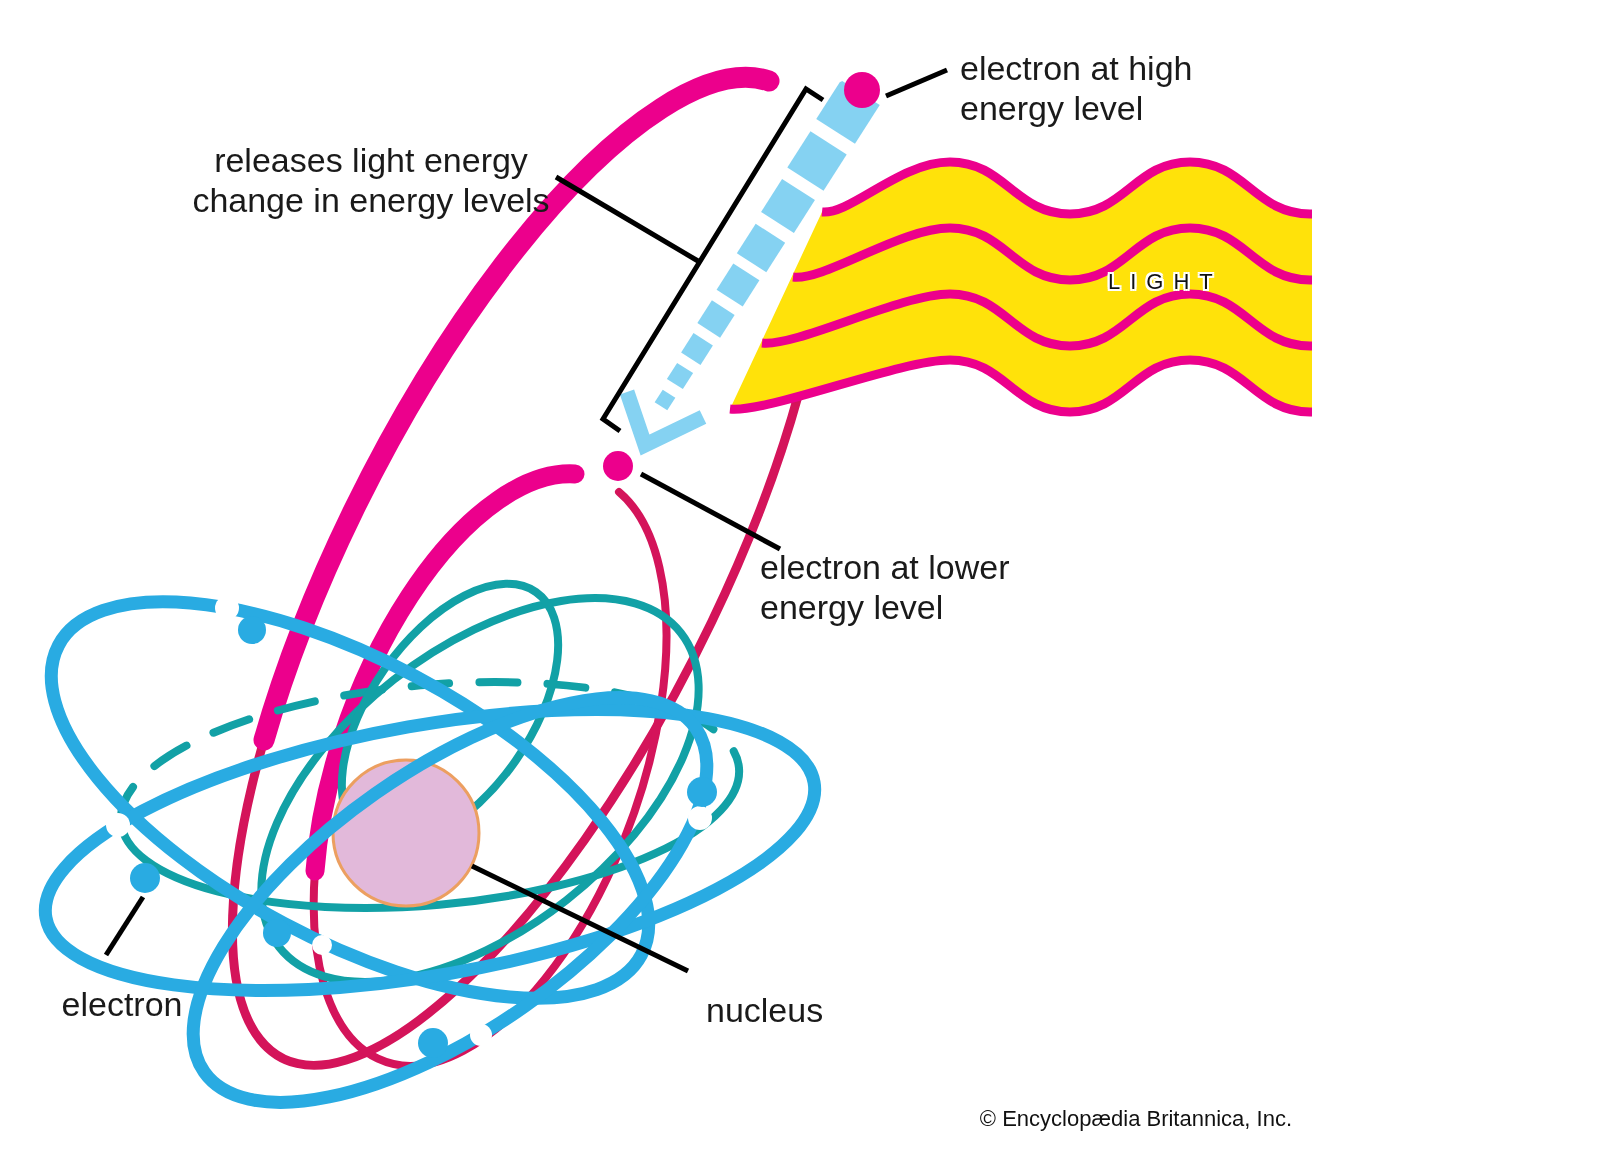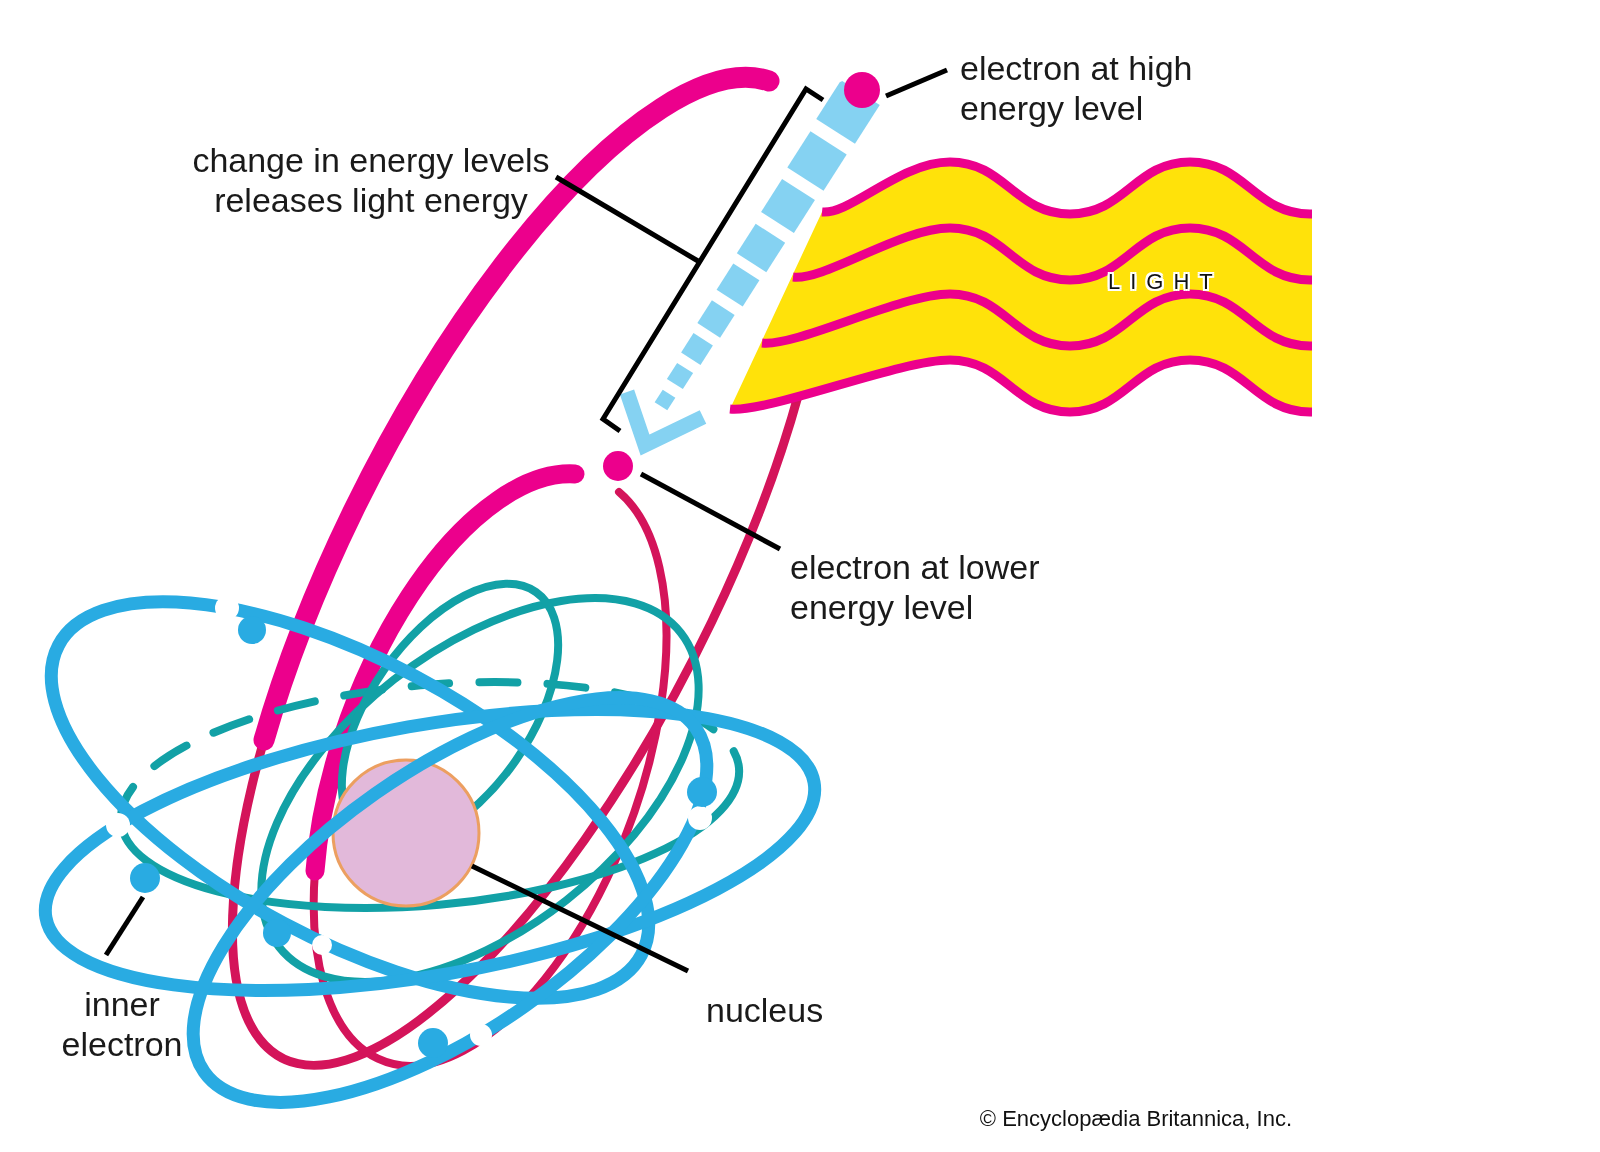--- a/index.html
+++ b/index.html
@@ -2,21 +2,21 @@
 <html><head>
 <meta charset="utf-8">
 <style>
   html,body{margin:0;padding:0;background:#ffffff;}
   .stage{position:relative;width:1312px;height:1152px;background:#fff;overflow:hidden;
          font-family:"Liberation Sans", sans-serif;}
   .stage svg{position:absolute;left:0;top:0;}
   .lbl{position:absolute;color:#1a1a1a;font-size:34px;line-height:40px;white-space:nowrap;}
   .lbl-high{left:960px;top:48px;}
   .lbl-change{left:155px;top:140px;width:432px;text-align:center;}
-  .lbl-lower{left:790px;top:547px;}
+  .lbl-lower{left:760px;top:547px;}
   .lbl-inner{left:22px;top:984px;width:200px;text-align:center;}
   .lbl-nucleus{left:706px;top:990px;}
   .lbl-light{left:1108px;top:262px;font-size:22px;letter-spacing:10px;color:#111;
     text-shadow:-2px 0 0 #fff,2px 0 0 #fff,0 -2px 0 #fff,0 2px 0 #fff,
                 -2px -2px 0 #fff,2px 2px 0 #fff,-2px 2px 0 #fff,2px -2px 0 #fff;}
   .lbl-copy{position:absolute;right:20px;top:1106px;font-size:22px;color:#111;}
 </style>
 </head>
 <body>
 
@@ -99,31 +99,30 @@
     <path d="M 472 866 L 688 971"></path>
   </g>
 </svg>
 
 <div class="lbl lbl-high">
   <div>electron at high</div>
   <div>energy level</div>
 </div>
 
 <div class="lbl lbl-change">
+  <div>releases light energy</div>
   <div>change in energy levels</div>
-  <div>releases light energy</div>
 </div>
 
 <div class="lbl lbl-lower">
   <div>electron at lower</div>
   <div>energy level</div>
 </div>
 
 <div class="lbl lbl-inner">
-  <div>inner</div>
   <div>electron</div>
 </div>
 
 <div class="lbl lbl-nucleus">nucleus</div>
 
 <div class="lbl lbl-light">LIGHT</div>
 
 <div class="lbl-copy">© Encyclopædia Britannica, Inc.</div>
 
 </div>

